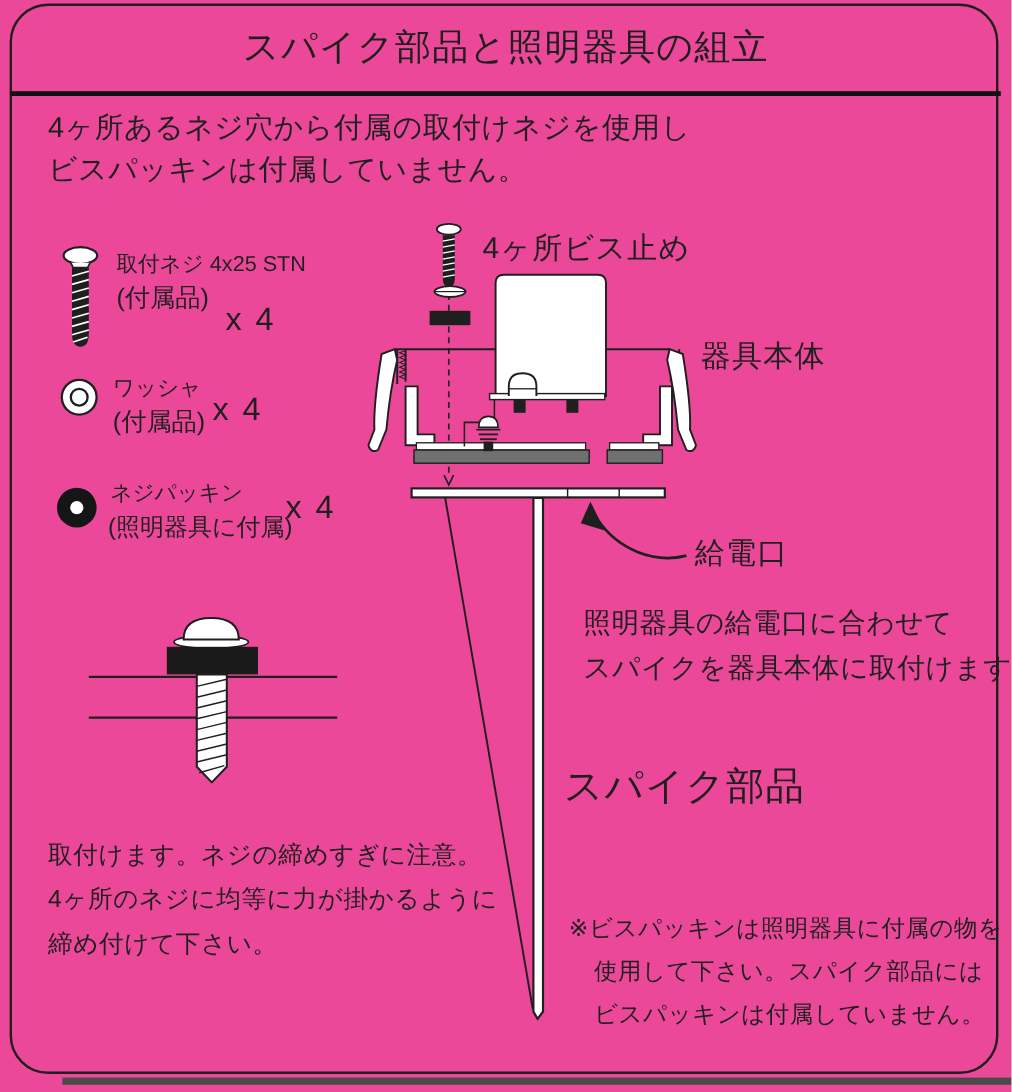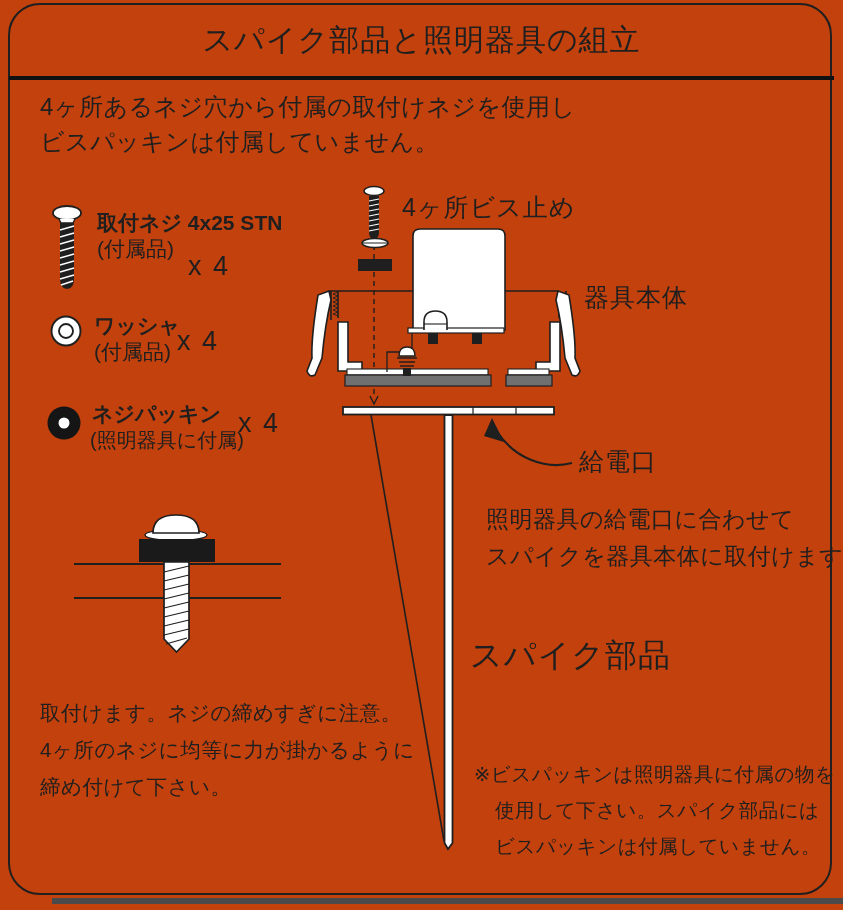--- a/index.html
+++ b/index.html
@@ -1,31 +1,31 @@
 <!DOCTYPE html>
 <html><head>
 <meta charset="utf-8">
 <style>
   html,body{margin:0;padding:0;background:#fff;}
   #canvas{
-    position:relative;width:843px;height:910px;background:#c2410c;overflow:hidden;
+    position:relative;width:843px;height:910px;background:#ec4899;overflow:hidden;
     font-family:"Liberation Sans","DejaVu Sans",sans-serif;color:#1f1f1f;
   }
   .frame{
     position:absolute;left:8px;top:3px;width:824px;height:892px;
     border:2.5px solid #1f1f1f;border-radius:32px;box-sizing:border-box;
   }
   .t{position:absolute;white-space:nowrap;color:#1f1f1f;line-height:1.2;}
   .title{
     left:0;top:22px;width:843px;text-align:center;
     font-size:30px;letter-spacing:1px;
   }
   .sep{position:absolute;left:9px;top:76px;width:825px;height:3.5px;background:#111;}
   .intro{font-size:24px;letter-spacing:0.5px;}
-  .pname{font-size:21px;font-weight:bold;}
+  .pname{font-size:18px;}
   .pnote{font-size:21px;}
   .pqty{font-size:27px;letter-spacing:2px;}
   .dlabel{font-size:25px;letter-spacing:1px;}
   .cap{font-size:23px;letter-spacing:0.5px;}
   .body-text{font-size:20.5px;letter-spacing:0.5px;}
   .note-text{font-size:19.5px;letter-spacing:0.5px;}
   svg{position:absolute;overflow:visible;}
   .bottom-rule{position:absolute;left:52px;top:898px;width:791px;height:6px;background:#4a4a4a;}
 </style>
 </head>

